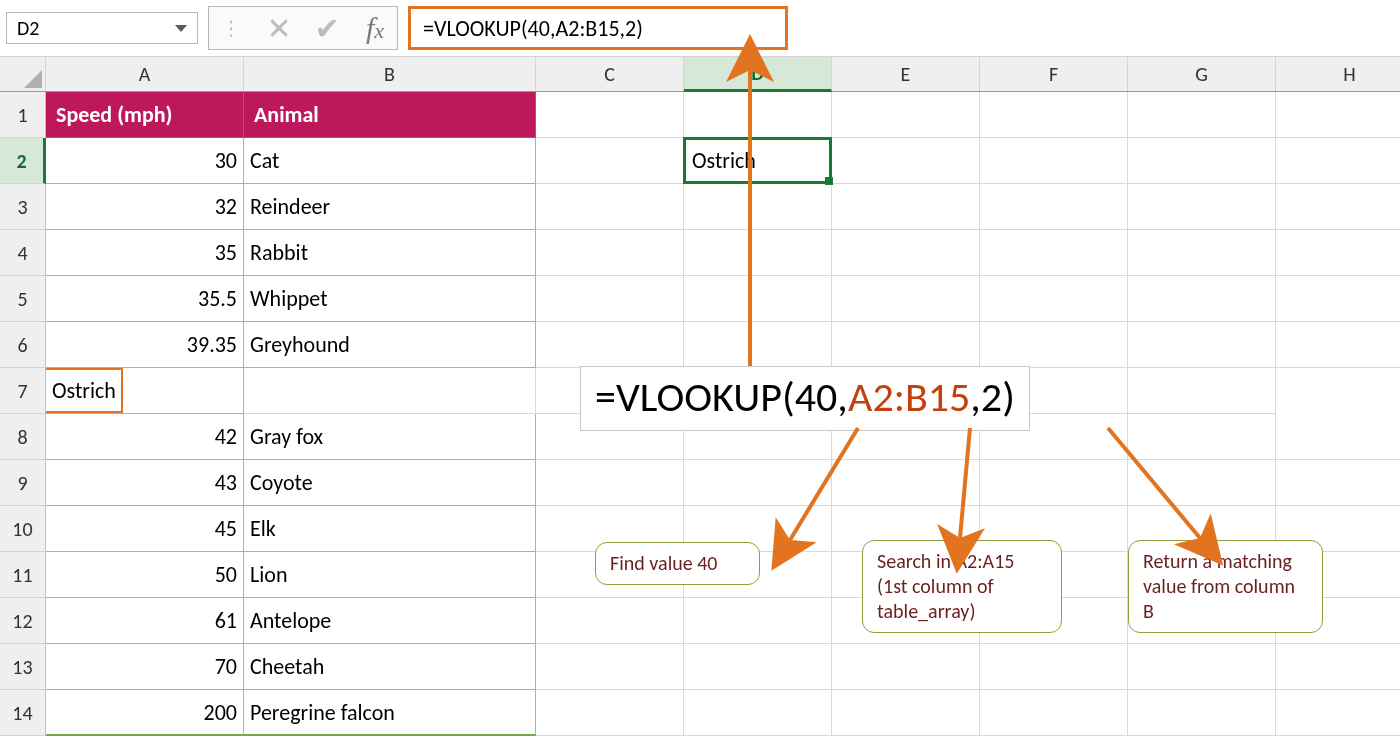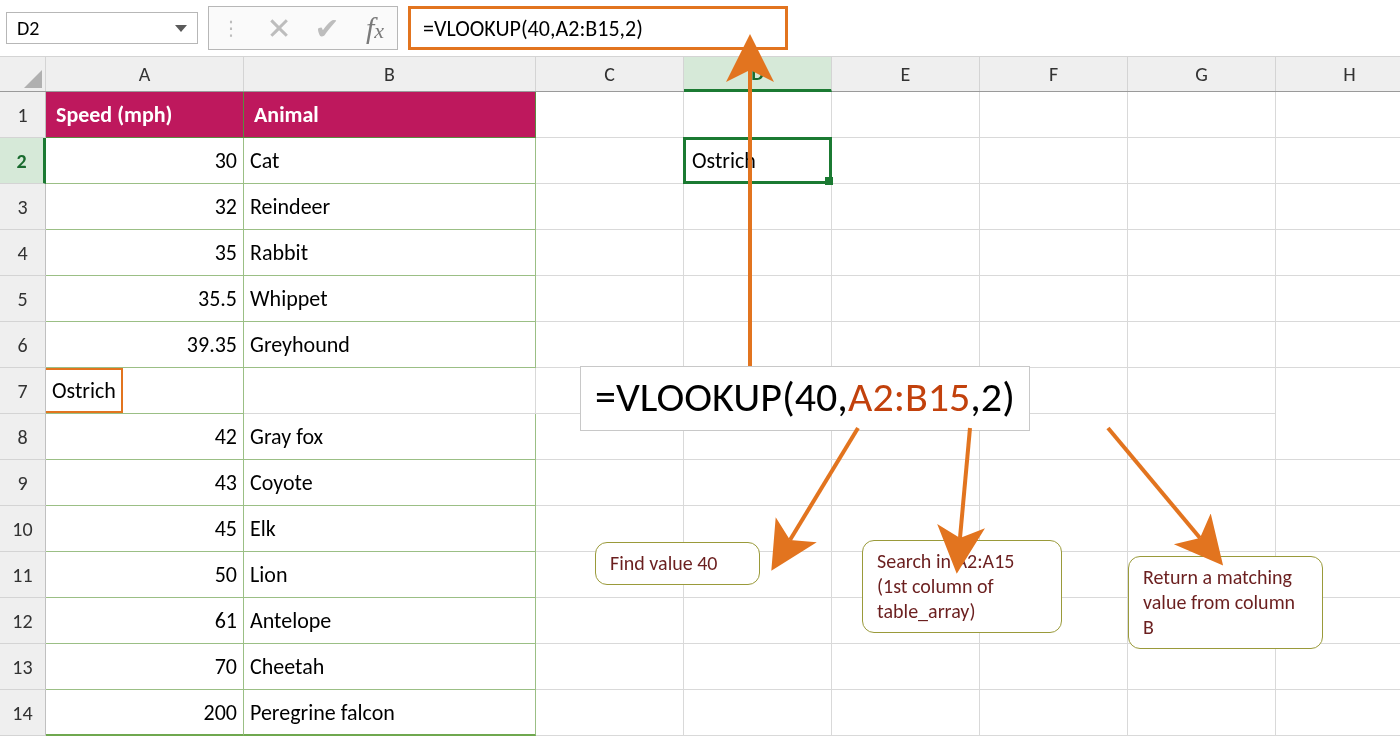--- a/index.html
+++ b/index.html
@@ -411,21 +411,21 @@
   <div class="cell"></div>
   <div class="cell"></div>
 </div>
 
 <div class="overlay big-formula">
   <span>=VLOOKUP(40,</span><span class="blue">A2:B15</span><span>,2)</span>
 </div>
 
 <div class="callout" style="left:595px; top:542px; width:165px;">Find value 40</div>
 <div class="callout" style="left:862px; top:540px; width:200px;">Search in A2:A15 (1st column of table_array)</div>
-<div class="callout" style="left:1128px; top:540px; width:195px;margin-top:16px;">Return a matching value from column B</div>
+<div class="callout" style="left:1128px; top:540px; width:195px;">Return a matching value from column B</div>
 
 <svg class="arrows" width="1400" height="752">
   <defs>
     <marker id="ah" markerWidth="14" markerHeight="14" refX="3" refY="6" orient="auto">
       <path d="M0,0 L12,6 L0,12 L3,6 Z" fill="#e2741f"></path>
     </marker>
   </defs>
 
   <line x1="750" y1="366" x2="750" y2="70" stroke="#e2741f" stroke-width="4" marker-end="url(#ah)"></line>
 

